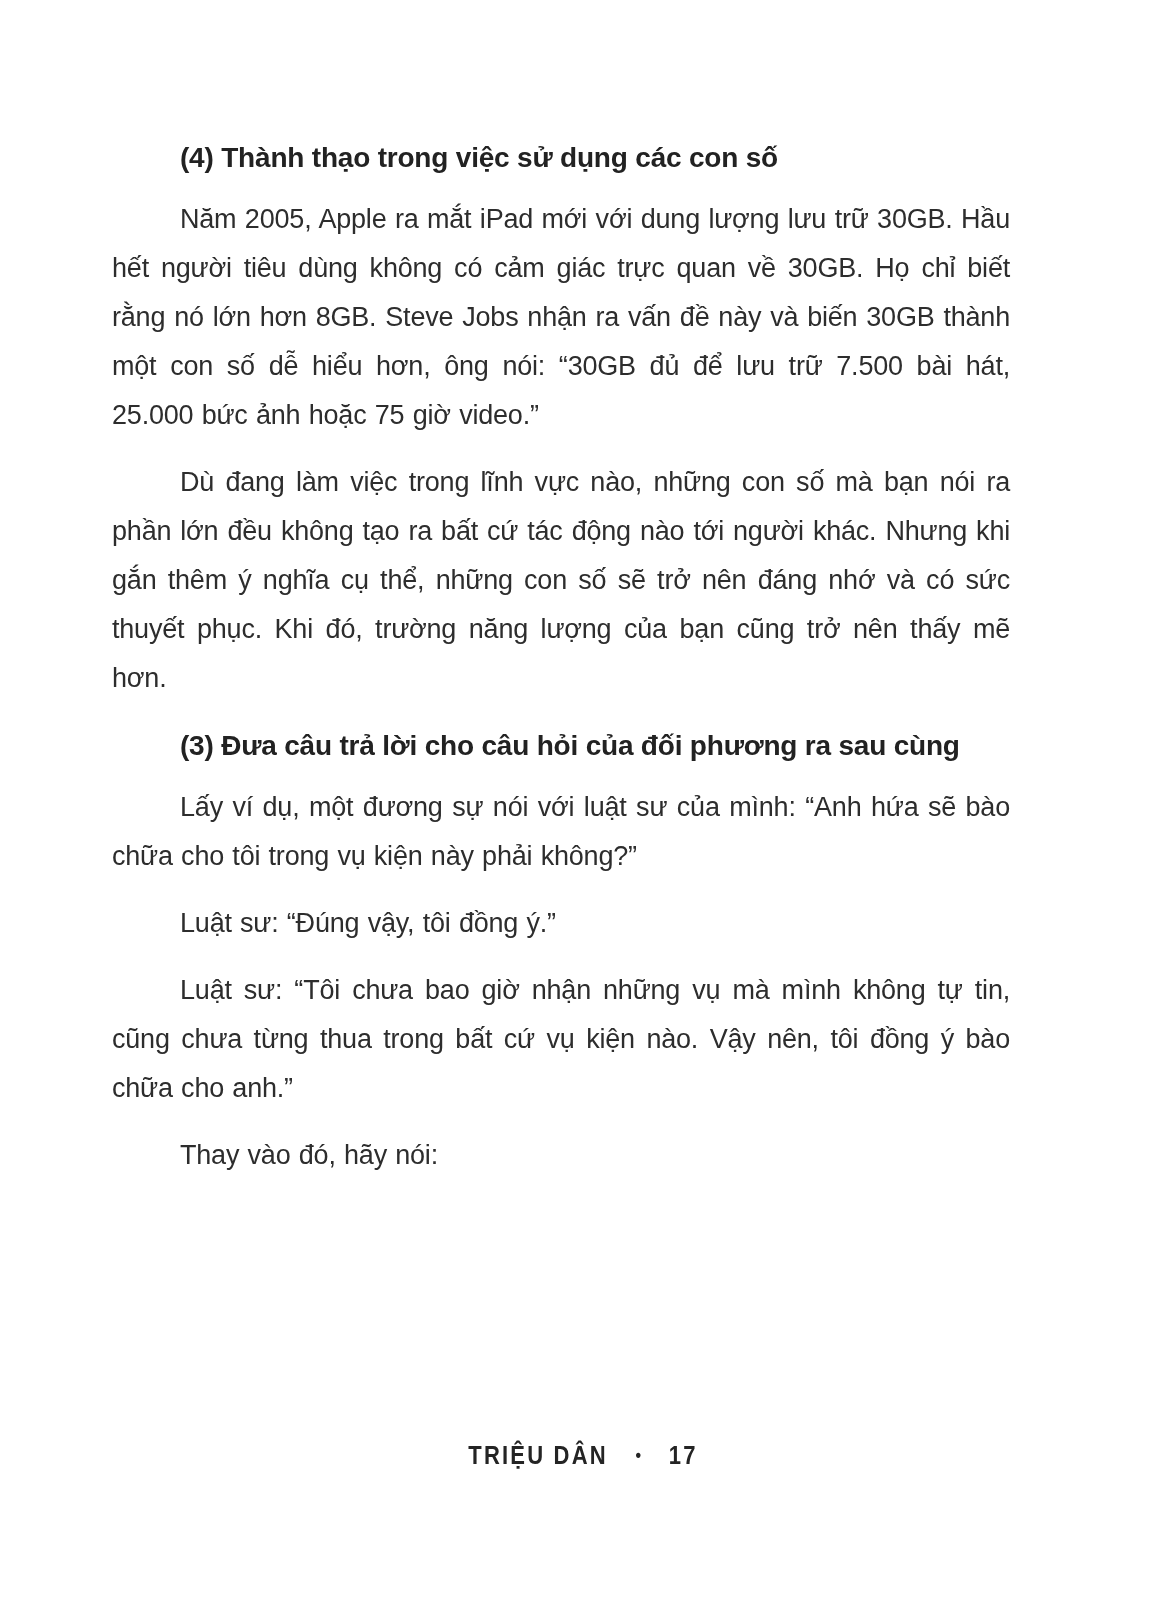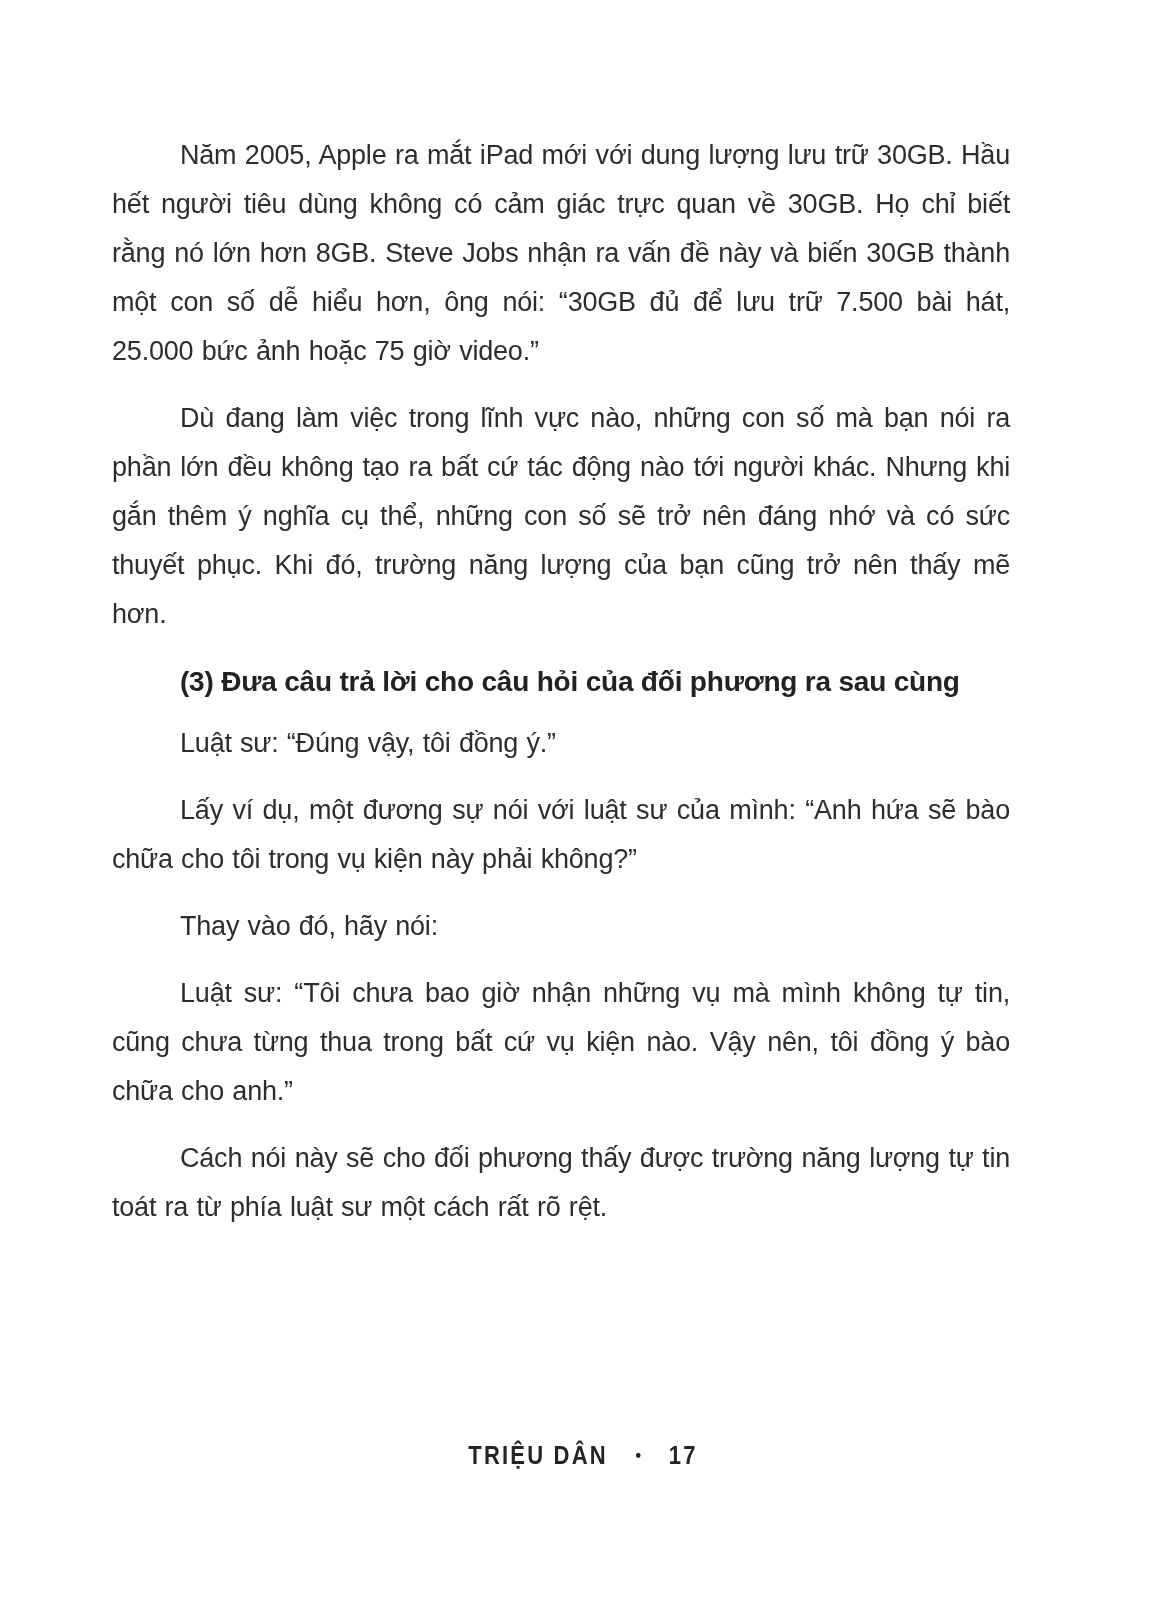--- a/index.html
+++ b/index.html
@@ -62,28 +62,28 @@
     font-size: 18px;
     vertical-align: 3px;
     letter-spacing: 0;
   }
 </style>
 </head>
 <body>
 
 <div class="page">
   <main class="content">
+    <h2 class="heading">(4) Thành thạo trong việc sử dụng các con số</h2>
     <p class="para">Năm 2005, Apple ra mắt iPad mới với dung lượng lưu trữ 30GB. Hầu hết người tiêu dùng không có cảm giác trực quan về 30GB. Họ chỉ biết rằng nó lớn hơn 8GB. Steve Jobs nhận ra vấn đề này và biến 30GB thành một con số dễ hiểu hơn, ông nói: “30GB đủ để lưu trữ 7.500 bài hát, 25.000 bức ảnh hoặc 75 giờ video.”</p>
     <p class="para">Dù đang làm việc trong lĩnh vực nào, những con số mà bạn nói ra phần lớn đều không tạo ra bất cứ tác động nào tới người khác. Nhưng khi gắn thêm ý nghĩa cụ thể, những con số sẽ trở nên đáng nhớ và có sức thuyết phục. Khi đó, trường năng lượng của bạn cũng trở nên thấy mẽ hơn.</p>
     <h2 class="heading">(3) Đưa câu trả lời cho câu hỏi của đối phương ra sau cùng</h2>
+    <p class="para">Lấy ví dụ, một đương sự nói với luật sư của mình: “Anh hứa sẽ bào chữa cho tôi trong vụ kiện này phải không?”</p>
     <p class="para">Luật sư: “Đúng vậy, tôi đồng ý.”</p>
-    <p class="para">Lấy ví dụ, một đương sự nói với luật sư của mình: “Anh hứa sẽ bào chữa cho tôi trong vụ kiện này phải không?”</p>
+    <p class="para">Luật sư: “Tôi chưa bao giờ nhận những vụ mà mình không tự tin, cũng chưa từng thua trong bất cứ vụ kiện nào. Vậy nên, tôi đồng ý bào chữa cho anh.”</p>
     <p class="para">Thay vào đó, hãy nói:</p>
-    <p class="para">Luật sư: “Tôi chưa bao giờ nhận những vụ mà mình không tự tin, cũng chưa từng thua trong bất cứ vụ kiện nào. Vậy nên, tôi đồng ý bào chữa cho anh.”</p>
-    <p class="para">Cách nói này sẽ cho đối phương thấy được trường năng lượng tự tin toát ra từ phía luật sư một cách rất rõ rệt.</p>
   </main>
 
   <footer class="footer">
     <span class="footer-title">TRIỆU DÂN</span>
     <span class="footer-sep">•</span>
     <span class="footer-page">17</span>
   </footer>
 </div>
 
 </body></html>

